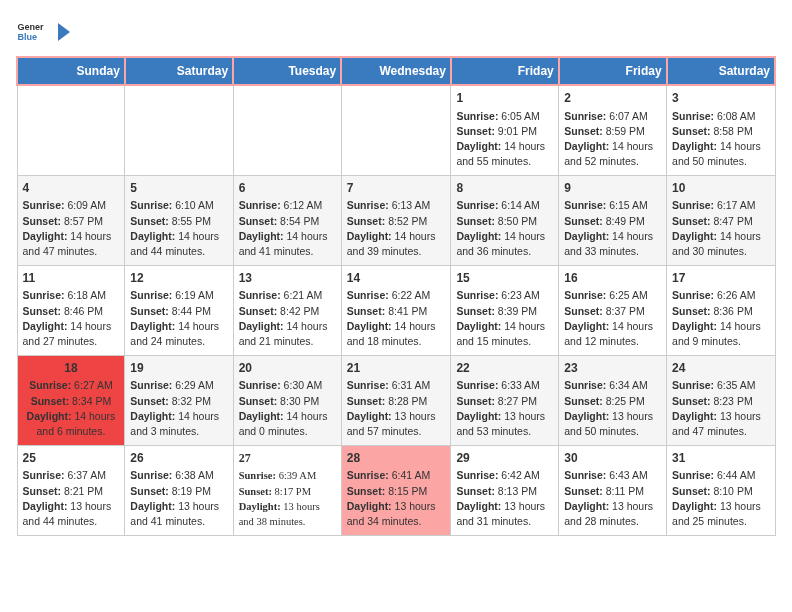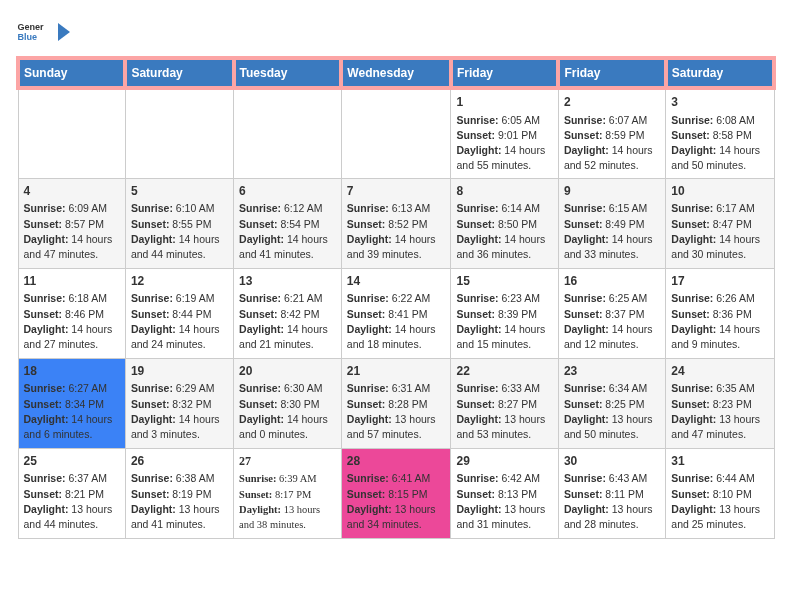--- a/index.html
+++ b/index.html
@@ -41,24 +41,24 @@
     }
     .calendar-table {
       width: 100%;
       border-collapse: collapse;
       font-size: 11px;
     }
     .calendar-table th {
       background-color: #3a7abf;
       color: white;
       padding: 6px 4px;
-      text-align: left;
+      text-align: right;
       font-size: 12px;
       font-weight: bold;
-      border: 4px solid #fca5a5;
+      border: 2px solid #fca5a5;
     }
     .calendar-table td {
       border: 1px solid #ccc;
       vertical-align: top;
       padding: 4px 5px;
       width: 113px;
       min-height: 80px;
       height: 90px;
       color: #333;
       line-height: 1.4;
@@ -228,21 +228,21 @@
           <div class="cell-content"><strong>Daylight:</strong> 14 hours and 12 minutes.</div>
         </td>
         <td style="background-color: rgb(255, 255, 255);">
           <span class="day-number">17</span>
           <div class="cell-content"><strong>Sunrise:</strong> 6:26 AM</div>
           <div class="cell-content"><strong>Sunset:</strong> 8:36 PM</div>
           <div class="cell-content"><strong>Daylight:</strong> 14 hours and 9 minutes.</div>
         </td>
       </tr>
       <tr>
-        <td style="background-color: #3b82f6;">
+        <td style="background-color: #ef4444; text-align: center;">
           <span class="day-number">18</span>
           <div class="cell-content"><strong>Sunrise:</strong> 6:27 AM</div>
           <div class="cell-content"><strong>Sunset:</strong> 8:34 PM</div>
           <div class="cell-content"><strong>Daylight:</strong> 14 hours and 6 minutes.</div>
         </td>
         <td style="background-color: rgb(245, 245, 245);">
           <span class="day-number">19</span>
           <div class="cell-content"><strong>Sunrise:</strong> 6:29 AM</div>
           <div class="cell-content"><strong>Sunset:</strong> 8:32 PM</div>
           <div class="cell-content"><strong>Daylight:</strong> 14 hours and 3 minutes.</div>
@@ -290,21 +290,21 @@
           <div class="cell-content"><strong>Sunrise:</strong> 6:38 AM</div>
           <div class="cell-content"><strong>Sunset:</strong> 8:19 PM</div>
           <div class="cell-content"><strong>Daylight:</strong> 13 hours and 41 minutes.</div>
         </td>
         <td style="background-color: rgb(255, 255, 255); font-family: Liberation Serif, serif;">
           <span class="day-number">27</span>
           <div class="cell-content"><strong>Sunrise:</strong> 6:39 AM</div>
           <div class="cell-content"><strong>Sunset:</strong> 8:17 PM</div>
           <div class="cell-content"><strong>Daylight:</strong> 13 hours and 38 minutes.</div>
         </td>
-        <td style="background-color: #ec4899;">
+        <td style="background-color: #fca5a5;">
           <span class="day-number">28</span>
           <div class="cell-content"><strong>Sunrise:</strong> 6:41 AM</div>
           <div class="cell-content"><strong>Sunset:</strong> 8:15 PM</div>
           <div class="cell-content"><strong>Daylight:</strong> 13 hours and 34 minutes.</div>
         </td>
         <td style="background-color: rgb(255, 255, 255);">
           <span class="day-number">29</span>
           <div class="cell-content"><strong>Sunrise:</strong> 6:42 AM</div>
           <div class="cell-content"><strong>Sunset:</strong> 8:13 PM</div>
           <div class="cell-content"><strong>Daylight:</strong> 13 hours and 31 minutes.</div>

